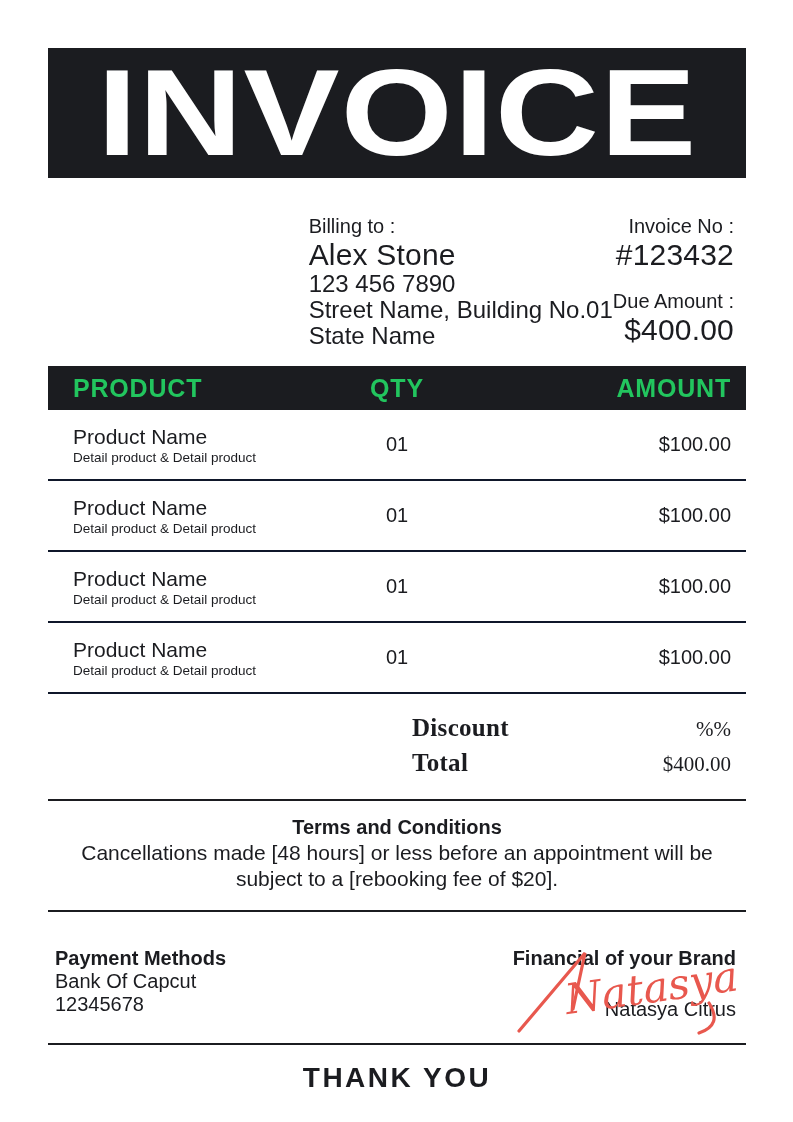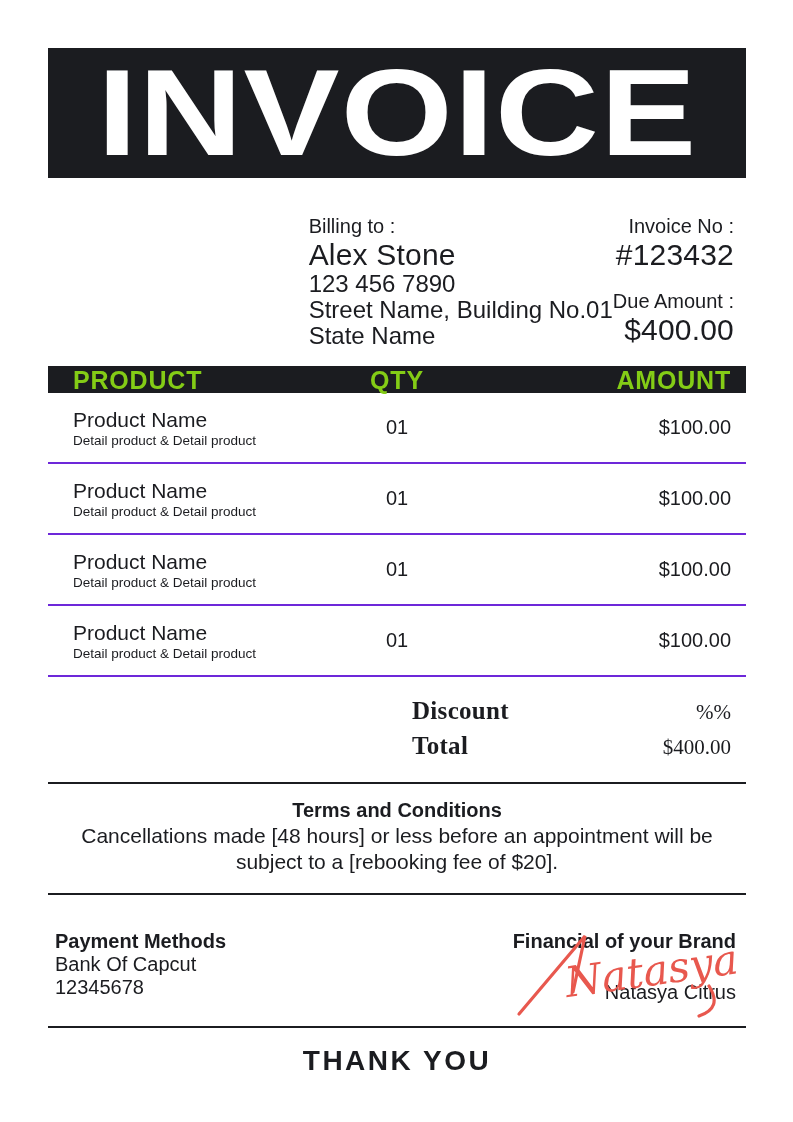--- a/index.html
+++ b/index.html
@@ -50,39 +50,39 @@
   }
   .label { font-size: 20px; line-height: 26px; font-weight: 400; }
   .big   { font-size: 30px; line-height: 32px; font-weight: 400; letter-spacing: 0.2px; }
   .contact { font-size: 24px; line-height: 26px; }
   .inv-block { text-align: right; }
   .inv-block .due { margin-top: 17px; }
 
   
   .table { margin-top: 17px; }
   .thead {
-    height: 27px;
+    height: 44px;
     background: #1b1c20;
-    color: #84cc16;
+    color: #22c55e;
     display: grid;
     grid-template-columns: 249px 200px 249px;
     align-items: center;
     font-weight: 700;
     font-size: 25px;
     letter-spacing: 0.8px;
   }
   .col-product { padding-left: 25px; }
   .col-qty     { text-align: center; }
   .col-amount  { text-align: right; padding-right: 15px; }
   .trow {
     display: grid;
     grid-template-columns: 249px 200px 249px;
     align-items: center;
     height: 71px;
-    border-bottom: 2px solid #6d28d9;
+    border-bottom: 2px solid #0f172a;
     font-size: 20px;
   }
   .pname  { font-size: 21px; line-height: 25px; }
   .pdetail{ font-size: 13.5px; line-height: 17px; }
 
   
   .totals {
     border-bottom: 2px solid #1b1c20;
     padding: 17px 15px 18px 0;
   }

